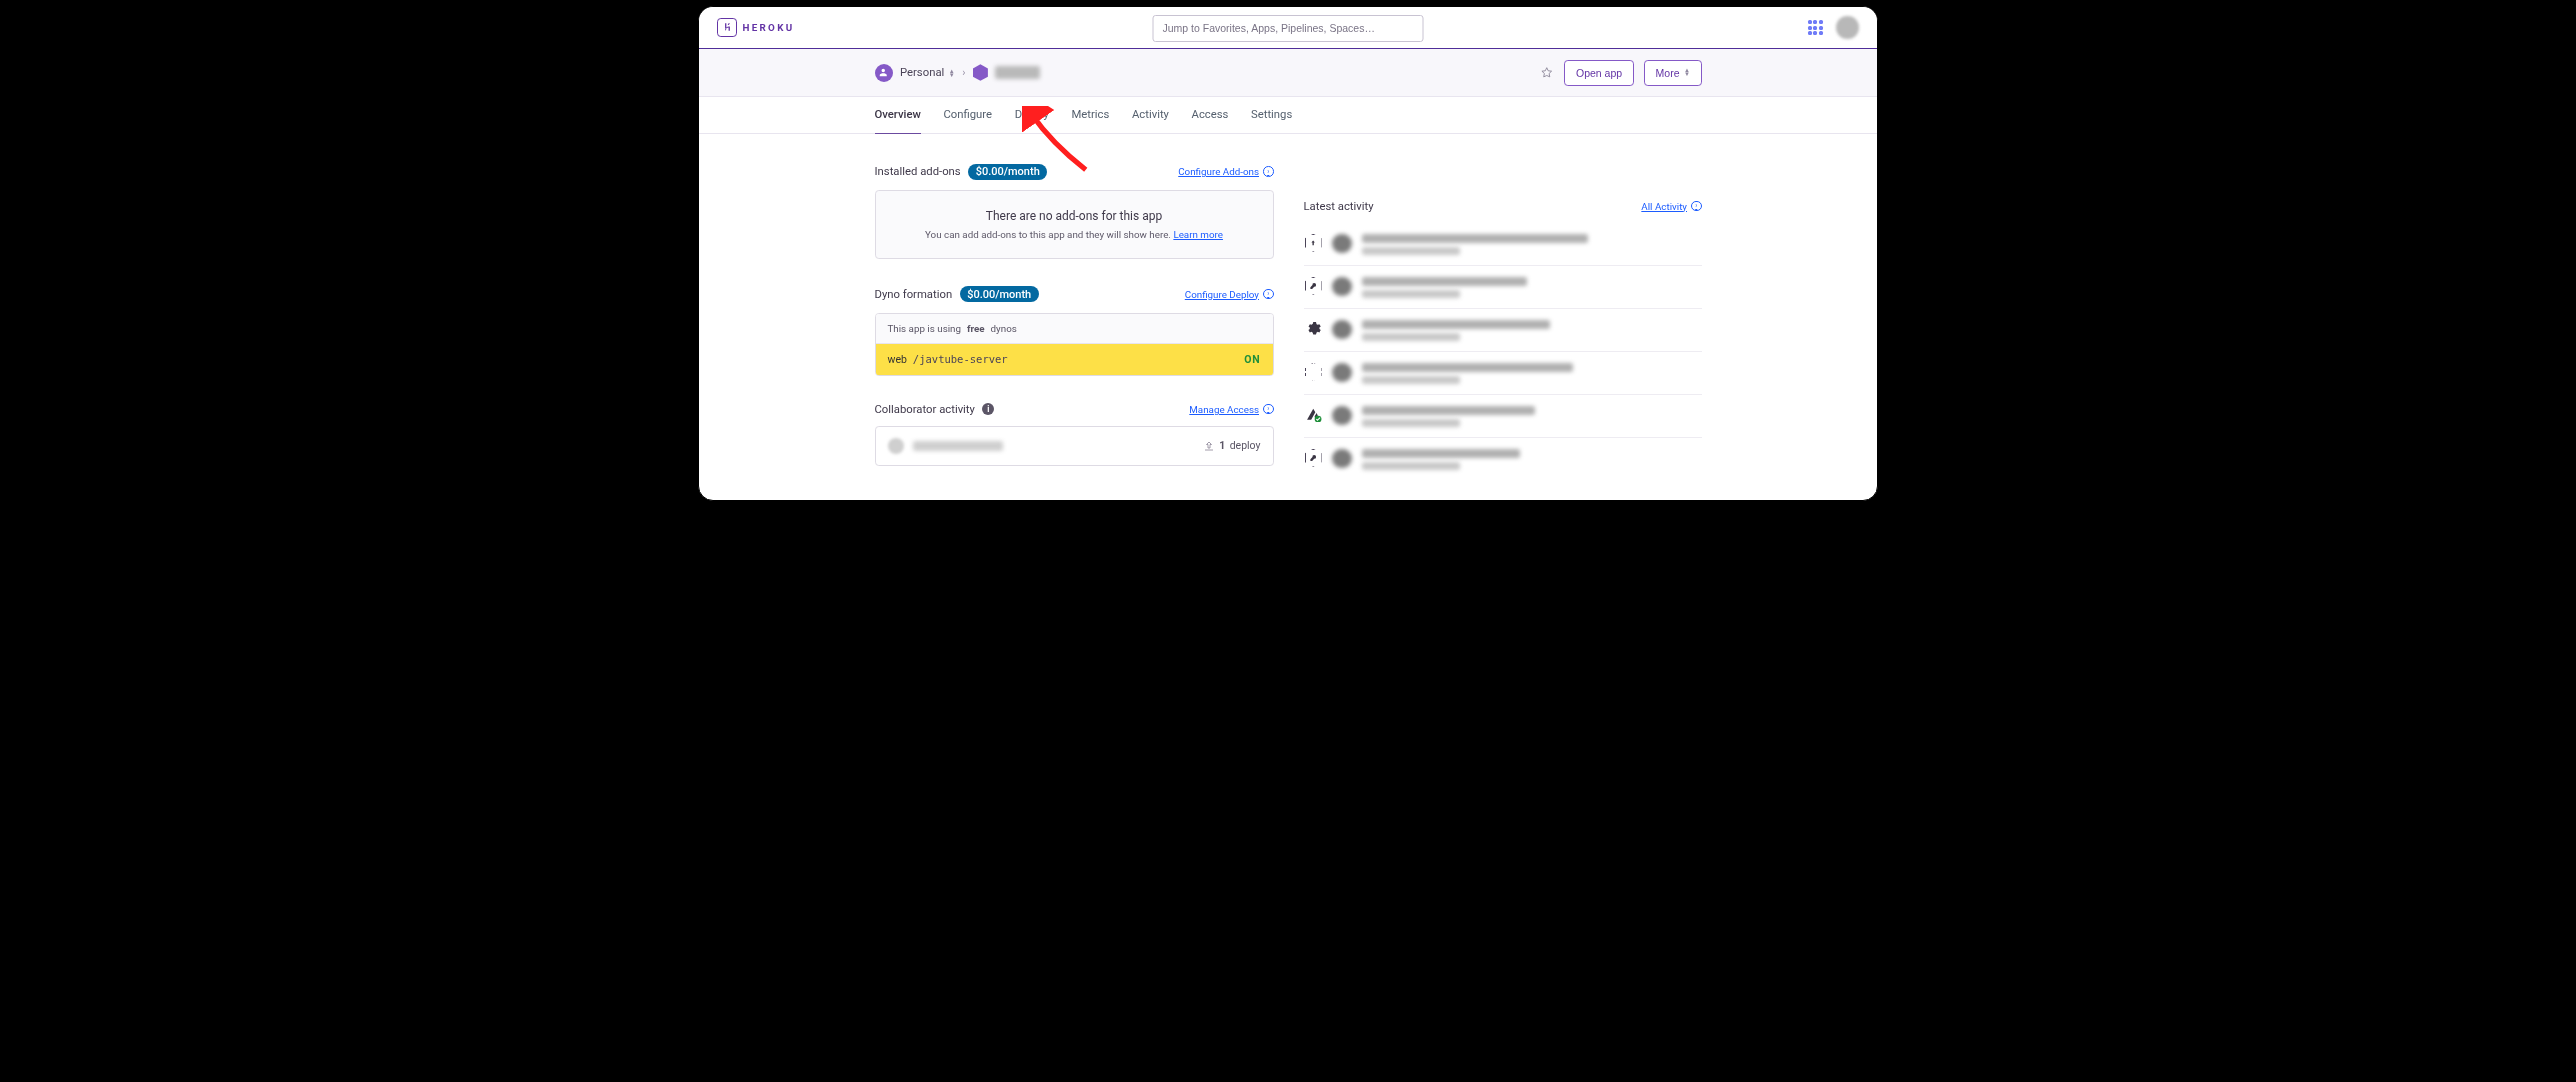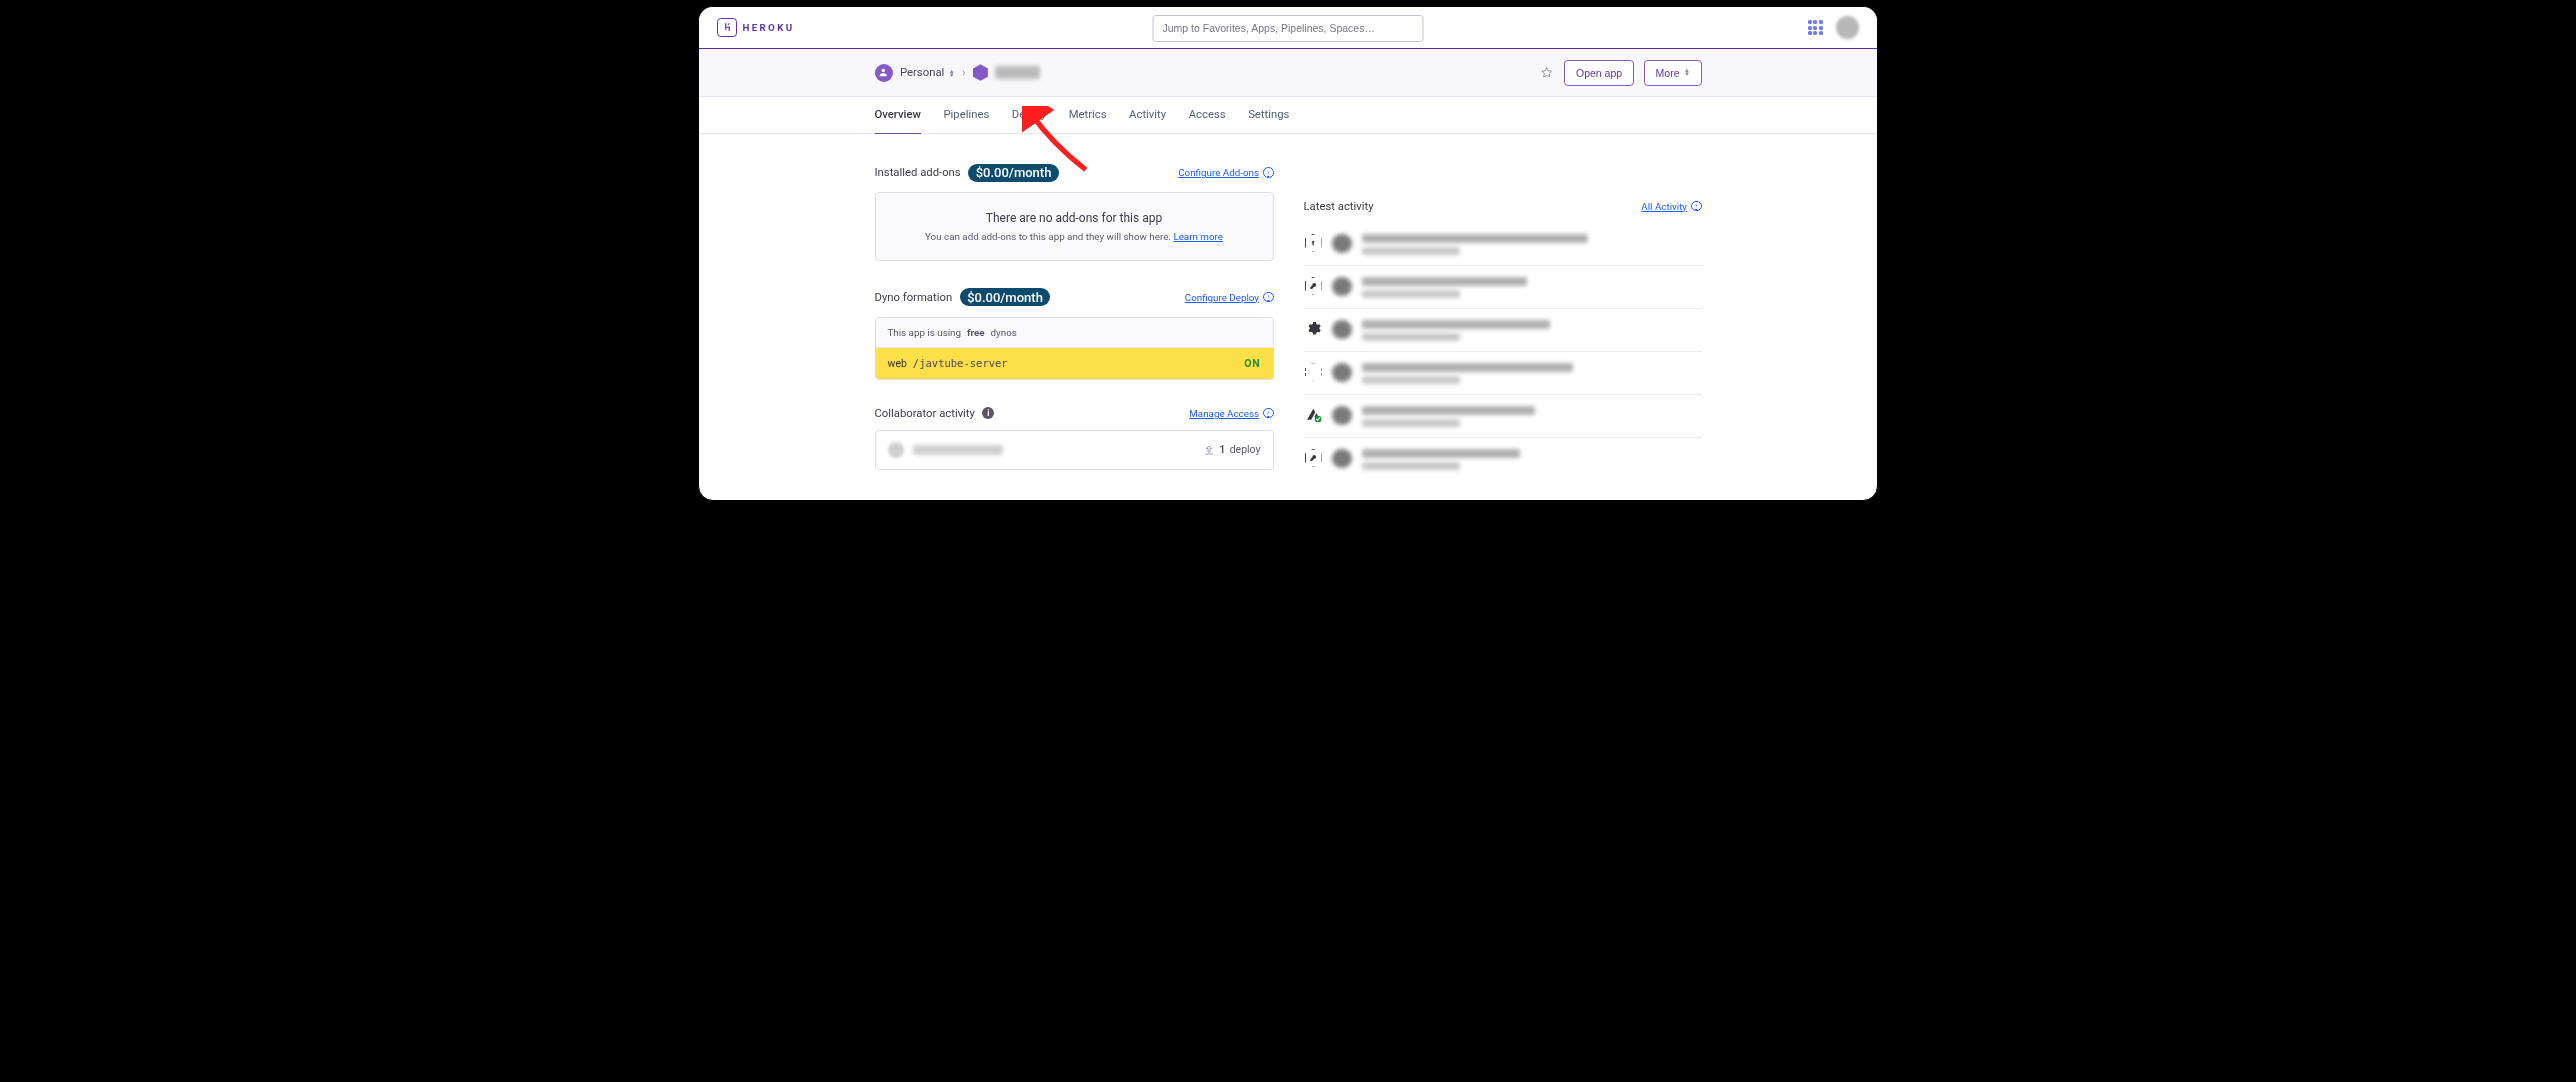--- a/index.html
+++ b/index.html
@@ -91,21 +91,21 @@
   .arrow-wrap{
     position:absolute; left:147px; top:9px; pointer-events:none; z-index:5;
   }
   
   .content{ width:827px; margin:0 auto; display:flex; gap:30px; padding:30px 0 19.5px;}
   .col-left{ width:399px; }
   .col-right{ flex:1;margin-top:36px; }
   .section-header{ display:flex; align-items:center; justify-content:space-between; margin-bottom:10.5px;}
   .section-title{ color:#3f394a; font-size:11.3px; display:flex; align-items:center; gap:7.5px;}
   .pill{
-    background:#0c4a6e; color:#fff; border-radius:751px; padding:1.5px 7.5px; font-size:13px; font-weight:500;
+    background:#0369a1; color:#fff; border-radius:751px; padding:1.5px 7.5px; font-size:11px; font-weight:500;
   }
   .link{ color:#1c5cff; text-decoration:underline; font-size:9.8px; display:flex;align-items:center;gap:4px; cursor:pointer;}
   .link-circle{width:10.5px;height:10.5px;border:1.1px solid #1c5cff;border-radius:50%;display:inline-flex;align-items:center;justify-content:center;font-size:6.8px;color:#1c5cff;}
   .panel{
     border:0.8px solid #dedbe4; border-radius:3.8px; background:#fafafc;
     padding:18px 15px; text-align:center;
   }
   .panel .t1{ color:#3f394a; font-size:12px; margin-bottom:6px;}
   .panel .t2{ color:#5f5a6a; font-size:9.8px;}
   .box{
@@ -210,21 +210,21 @@
                 <span>▼</span>
               </span>
           </button>
         </div>
       </div>
     </div>
 
     <div class="tabnav">
       <div class="tabnav-inner">
         <div class="tab active">Overview</div>
-        <div class="tab">Pipelines</div>
+        <div class="tab">Configure</div>
         <div class="tab">Deploy</div>
         <div class="tab">Metrics</div>
         <div class="tab">Activity</div>
         <div class="tab">Access</div>
         <div class="tab">Settings</div>
 
         <div class="arrow-wrap">
           <svg width="75" height="69" viewBox="0 0 100 92">
             <defs>
               <marker id="ah" markerWidth="10" markerHeight="10" refX="2" refY="4" orient="auto">

